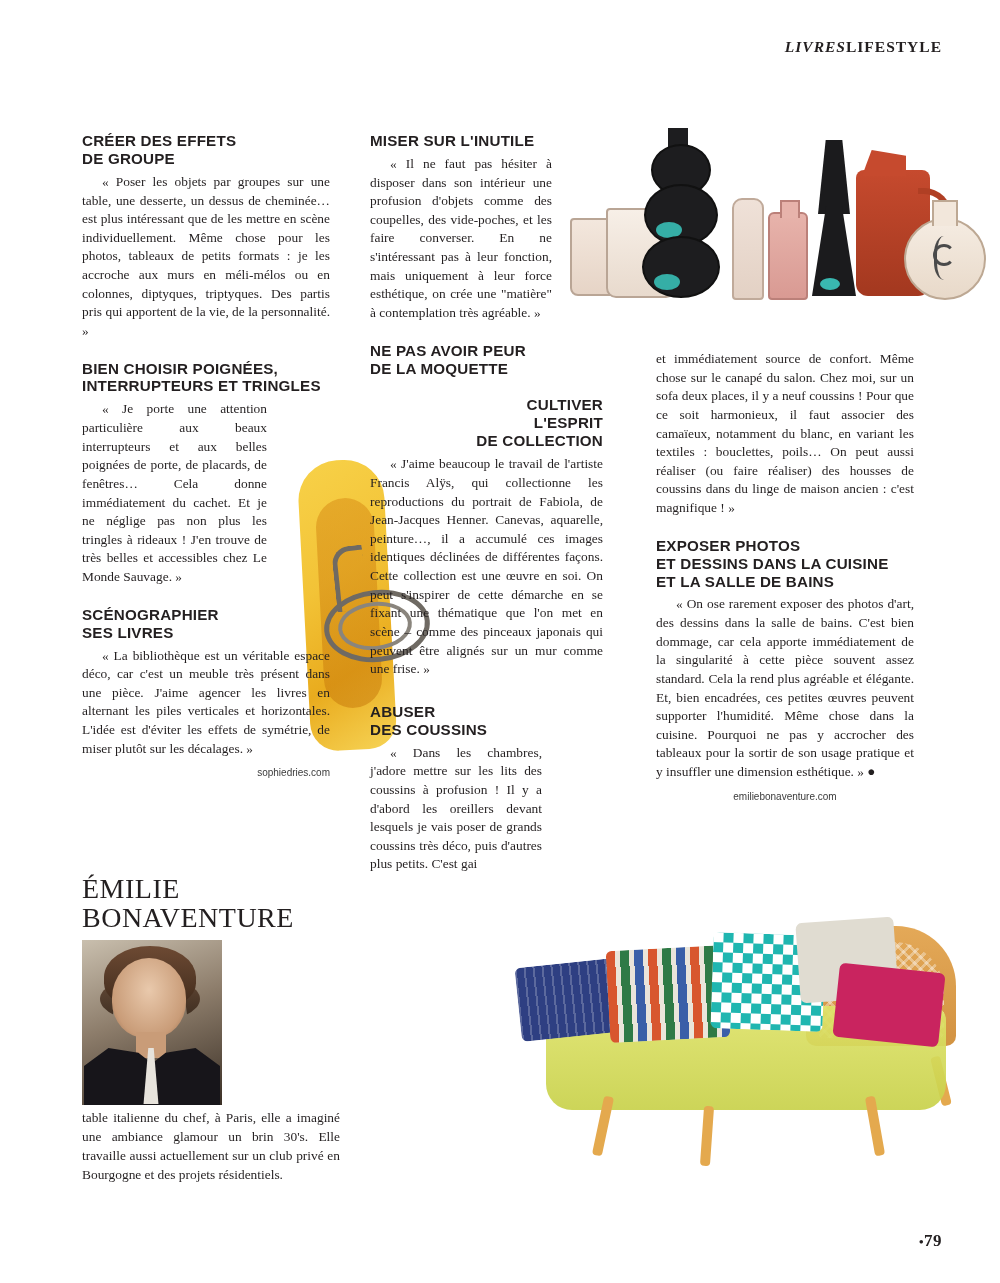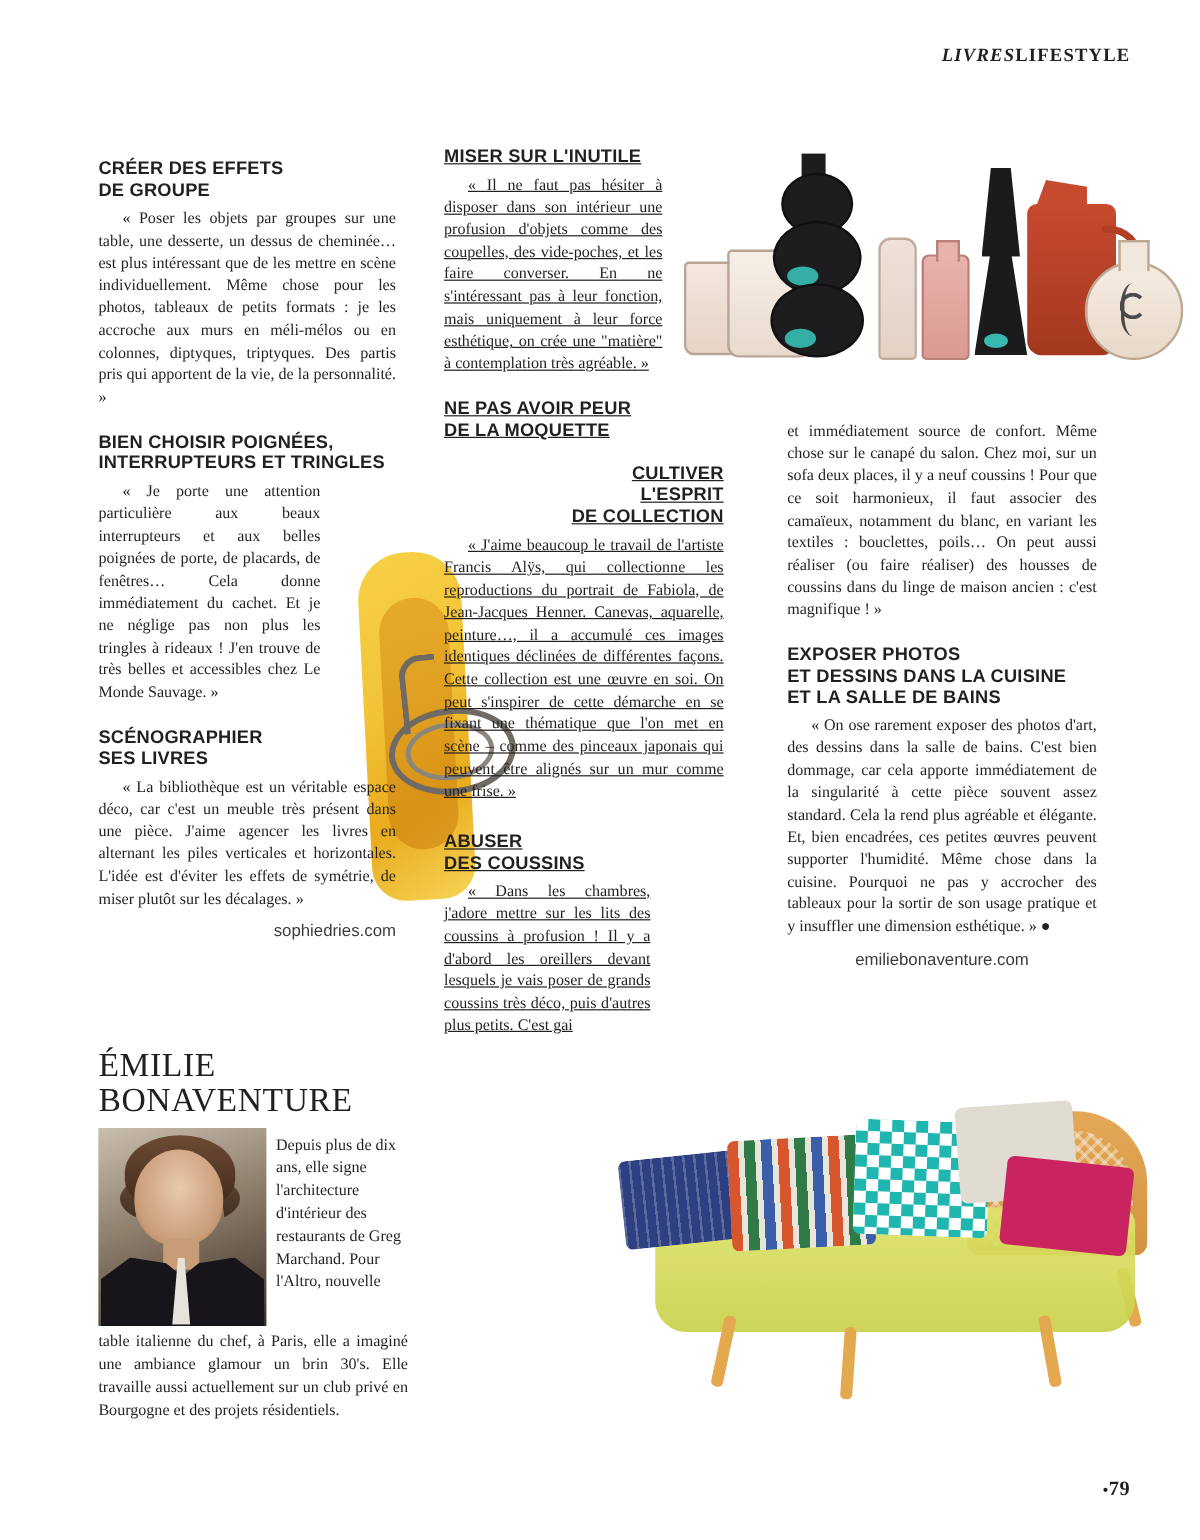--- a/index.html
+++ b/index.html
@@ -42,21 +42,21 @@
   }
 
   
   .col {
     position: absolute;
     font-size: 13.4px;
     line-height: 1.39;
     color: #231f20;
   }
   .col1 { left: 82px;  top: 132px; width: 248px; }
-  .col2 { left: 370px; top: 122px; width: 233px; text-decoration: underline; }
+  .col2 { left: 370px; top: 132px; width: 233px; }
   .col3 { left: 656px; top: 350px; width: 258px; }
 
   h2.sec {
     font-family: "Liberation Sans", sans-serif;
     font-weight: bold;
     font-size: 15.2px;
     line-height: 1.18;
     letter-spacing: 0.2px;
     margin: 0 0 5px 0;
     color: #231f20;
@@ -65,21 +65,21 @@
   .para {
     margin: 0 0 16px 0;
     text-indent: 20px;
     text-align: justify;
   }
   .para.noindent { text-indent: 0; }
   .blk { margin-bottom: 19px; }
 
   .credit {
     font-family: "Liberation Sans", sans-serif;
-    font-size: 14px;
+    font-size: 10px;
     color: #3b3b3b;
     margin-top: -8px;
   }
   .credit.right { text-align: right; }
   .credit.center { text-align: center; }
 
   
   .emilie-name {
     position: absolute;
     left: 82px;
@@ -467,20 +467,19 @@
   </div>
 
   <div class="portrait">
     <div class="hair"></div>
     <div class="face"></div>
     <div class="neck"></div>
     <div class="jacket"></div>
     <div class="shirt"></div>
   </div>
 
-  <div class="emilie-text">Depuis plus de dix ans, elle signe l'architecture d'intérieur des restaurants de Greg Marchand. Pour l'Altro, nouvelle</div>
   <div class="emilie-text2">table italienne du chef, à Paris, elle a imaginé une ambiance glamour un brin 30's. Elle travaille aussi actuellement sur un club privé en Bourgogne et des projets résidentiels.</div>
 
   <div class="folio">
     <span class="dot">•</span><span>79</span>
   </div>
 
 </div>
 
 </body></html>

